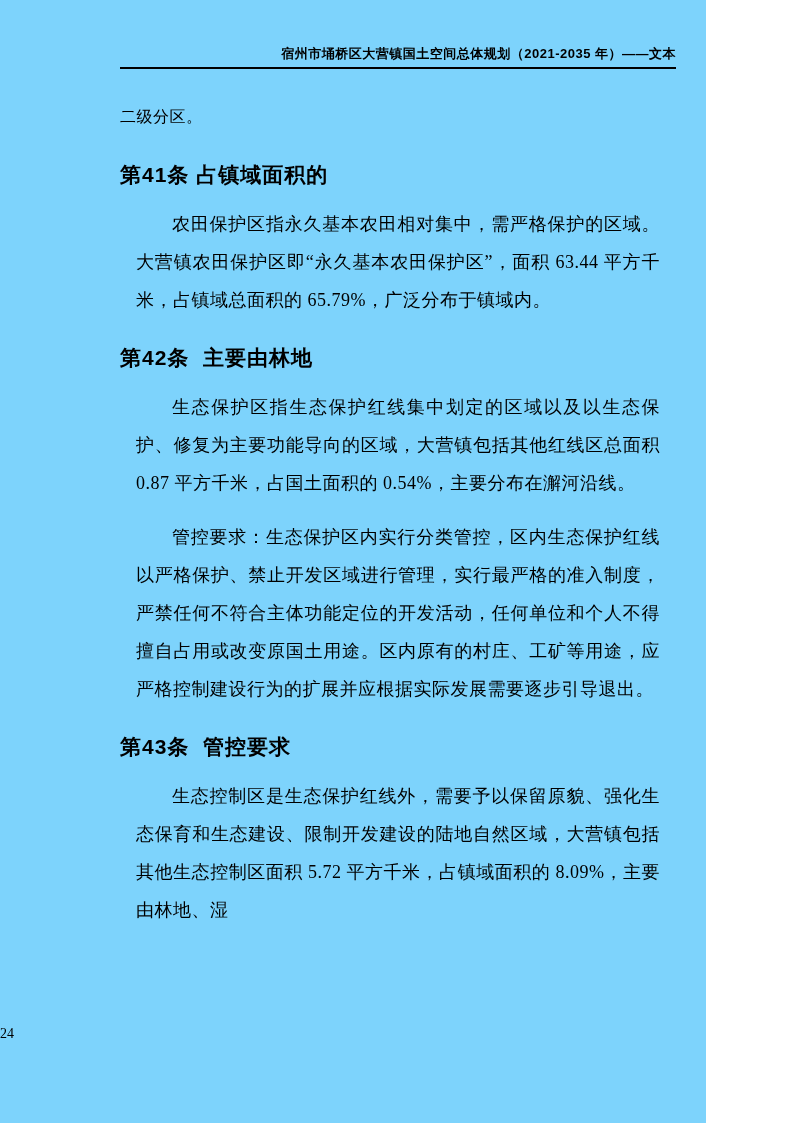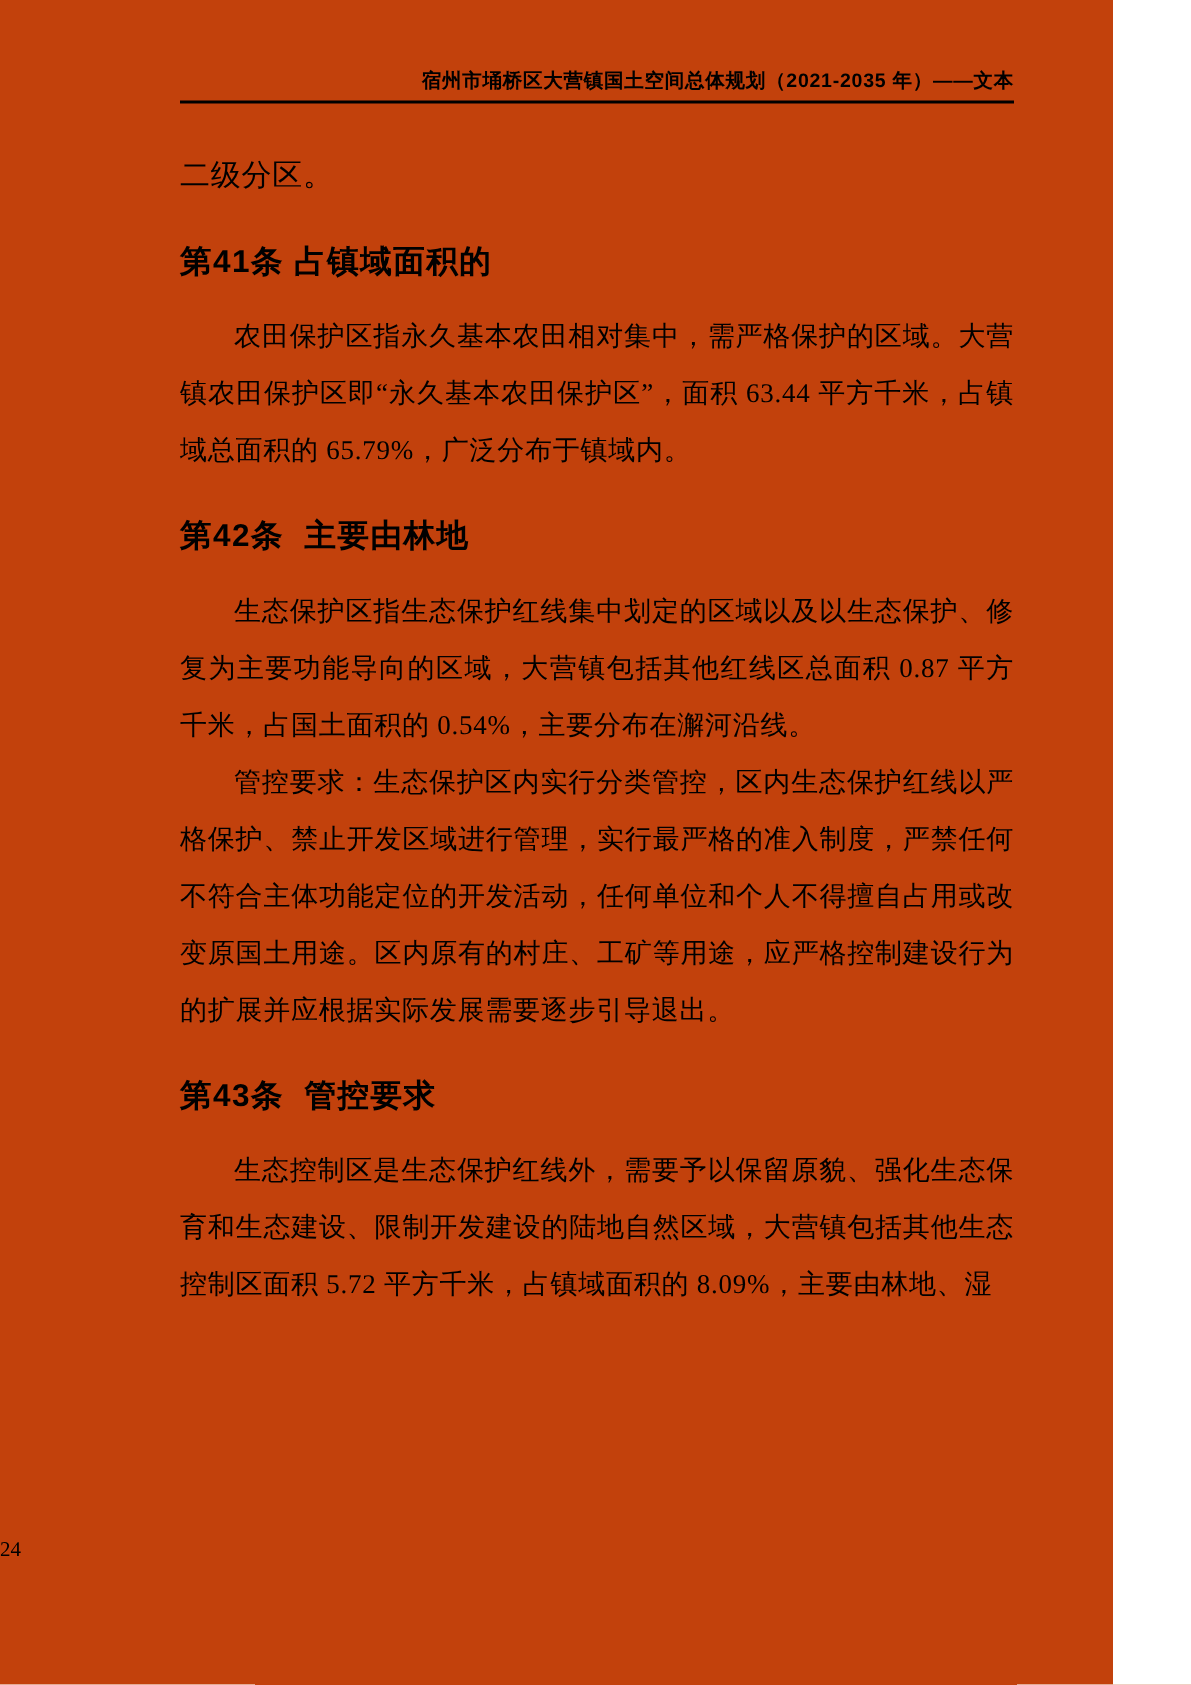--- a/index.html
+++ b/index.html
@@ -1,24 +1,23 @@
 <!DOCTYPE html>
 <html lang="zh"><head>
 <meta charset="utf-8">
 <style>
   html, body { margin: 0; padding: 0; background: #ffffff; }
   .page {
     position: relative;
     width: 706px;
     height: 1123px;
-    background: #c2410c;
+    background: #7dd3fc;
     color: #000000;
     overflow: hidden;
     font-family: "Liberation Serif", serif;
-    padding-left: 36px;
   }
   .header {
     position: absolute;
     left: 120px;
     top: 46px;
     width: 556px;
     text-align: right;
     font-family: "Liberation Sans", sans-serif;
     font-weight: bold;
     font-size: 13px;
@@ -28,35 +27,35 @@
     line-height: 16px;
   }
   .content {
     position: absolute;
     left: 120px;
     top: 72px;
     width: 556px;
   }
   .intro {
     margin: 26px 0 0 0;
-    font-size: 20px;
+    font-size: 16px;
     line-height: 38px;
     letter-spacing: 0.5px;
   }
   .section-heading {
     font-family: "Liberation Sans", sans-serif;
     font-weight: bold;
     font-size: 21px;
     line-height: 29px;
     letter-spacing: 1px;
     margin: 24px 0 16px 0;
     white-space: pre;
   }
   .body-para {
-    margin: 0;
+    margin: 16px;
     font-size: 18px;
     line-height: 38px;
     text-indent: 2em;
     text-align: justify;
     letter-spacing: 0.5px;
   }
   .page-number {
     position: absolute;
     left: 0;
     top: 1022px;

